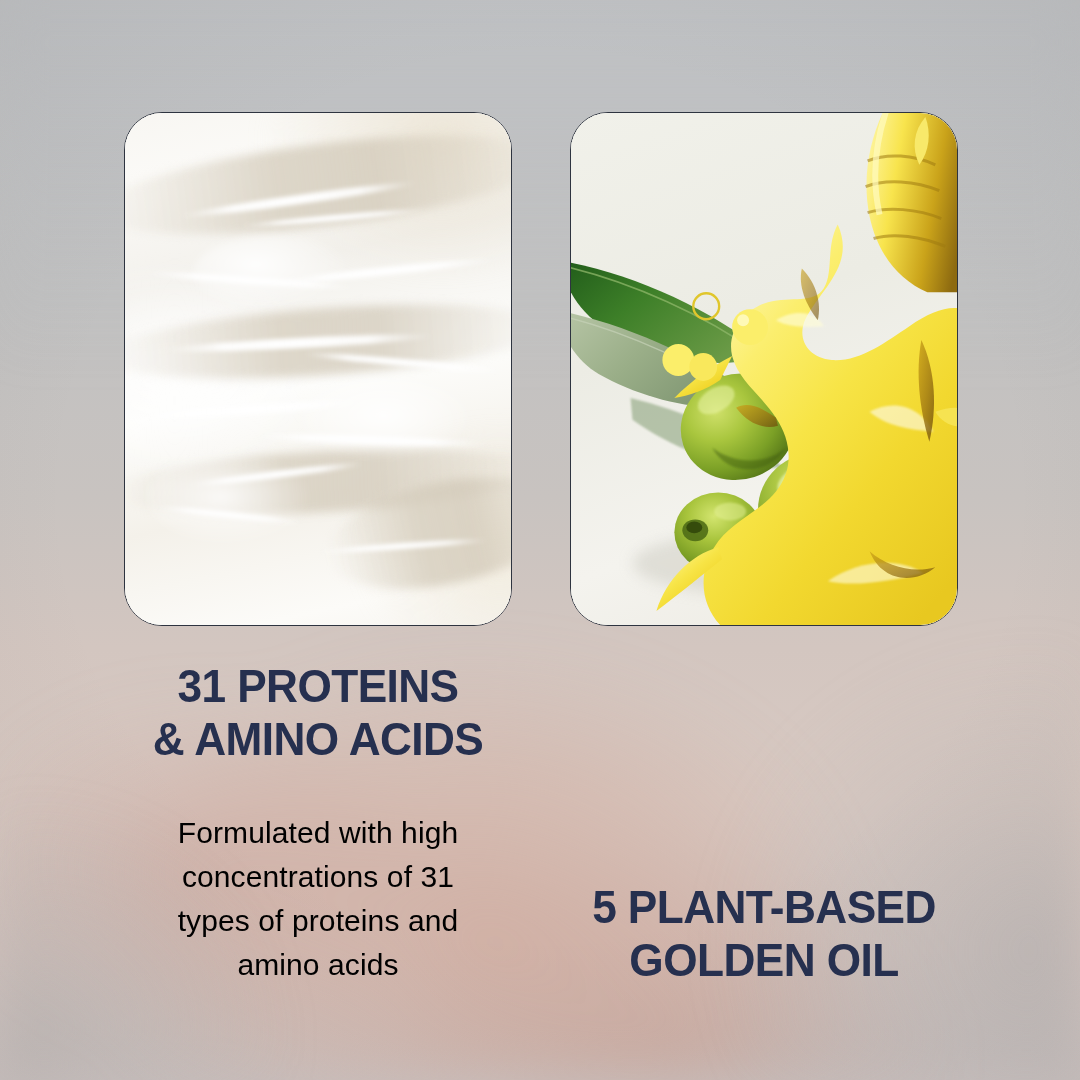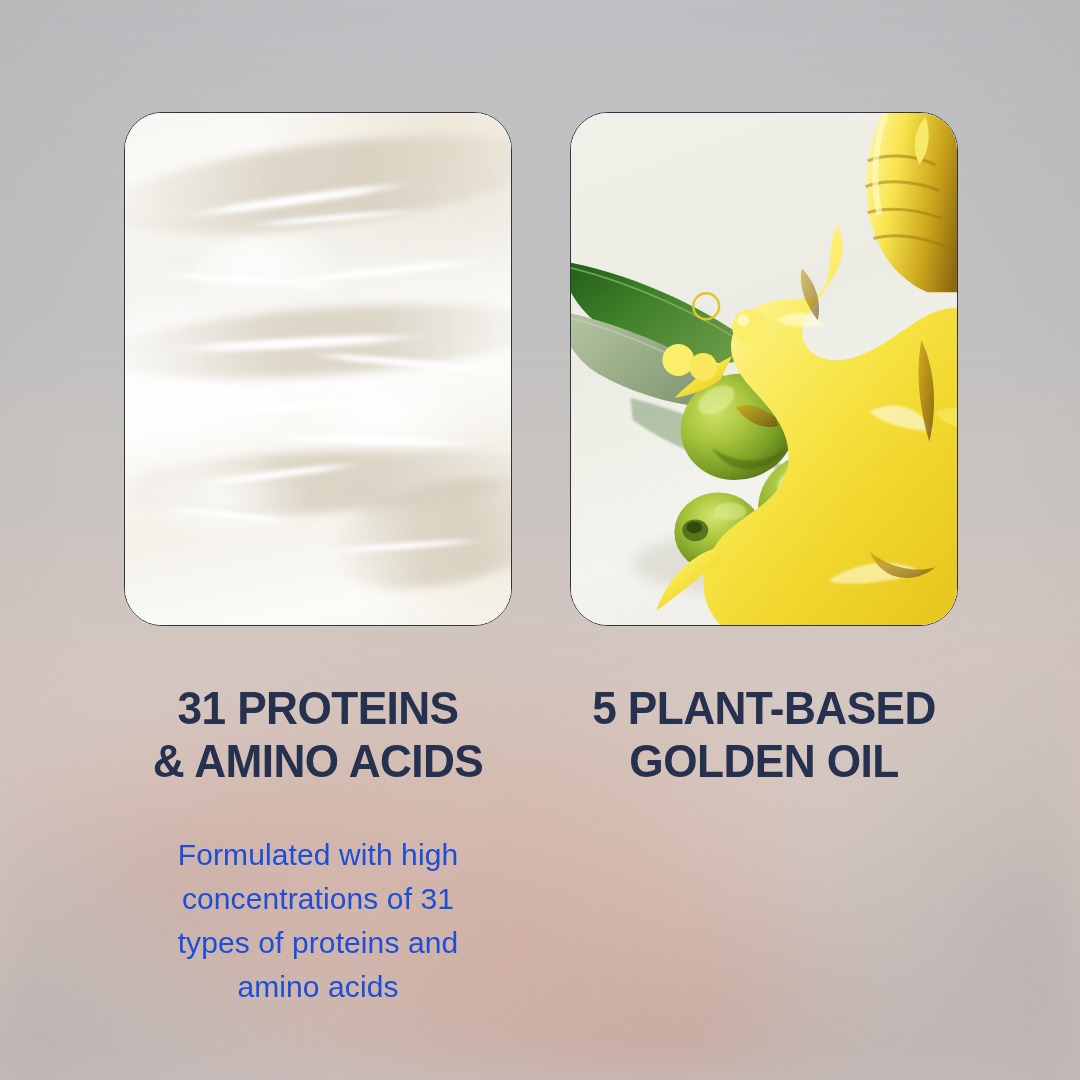--- a/index.html
+++ b/index.html
@@ -111,24 +111,25 @@
   .oilcard { position:absolute; inset:0; background:#efefe9; }
   .oil-bg {
     position:absolute; inset:0;
     background:linear-gradient(160deg,#f1f1ea 0%,#ecece4 40%,#f4f3ee 72%,#eceae2 100%);
   }
   .oil-svg { position:absolute; inset:0; width:100%; height:100%; }
 
   
   .text-row {
     position:absolute;
-    left:124px; top:682px;
+    left:124px; top:660px;
     width:834px;
     display:flex;
     justify-content:space-between;
+    align-items:flex-end;
   }
   .col { width:388px; text-align:center; }
 
   .headline {
     font-family:"Liberation Sans", sans-serif;
     font-weight:bold;
     font-size:47px;
     line-height:1.12;
     letter-spacing:-0.6px;
     color:#26304f;
@@ -136,21 +137,21 @@
     transform-origin:center top;
     white-space:pre-line;
   }
   .body {
     margin-top:46px;
     font-family:"Liberation Sans", sans-serif;
     font-weight:normal;
     font-size:30px;
     line-height:1.46;
     letter-spacing:.1px;
-    color:#1d4ed8;
+    color:#000000;
     white-space:pre-line;
   }
 </style>
 </head>
 <body>
 
 <div id="stage">
 
   <div class="bg-layer bg-base"></div>
   <div class="bg-layer bg-warm-center"></div>

